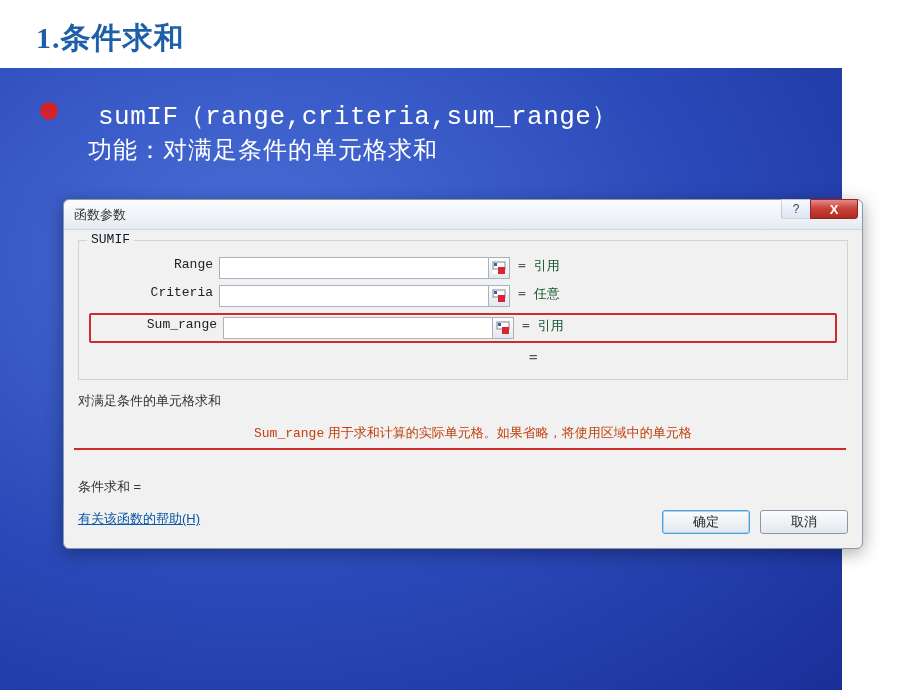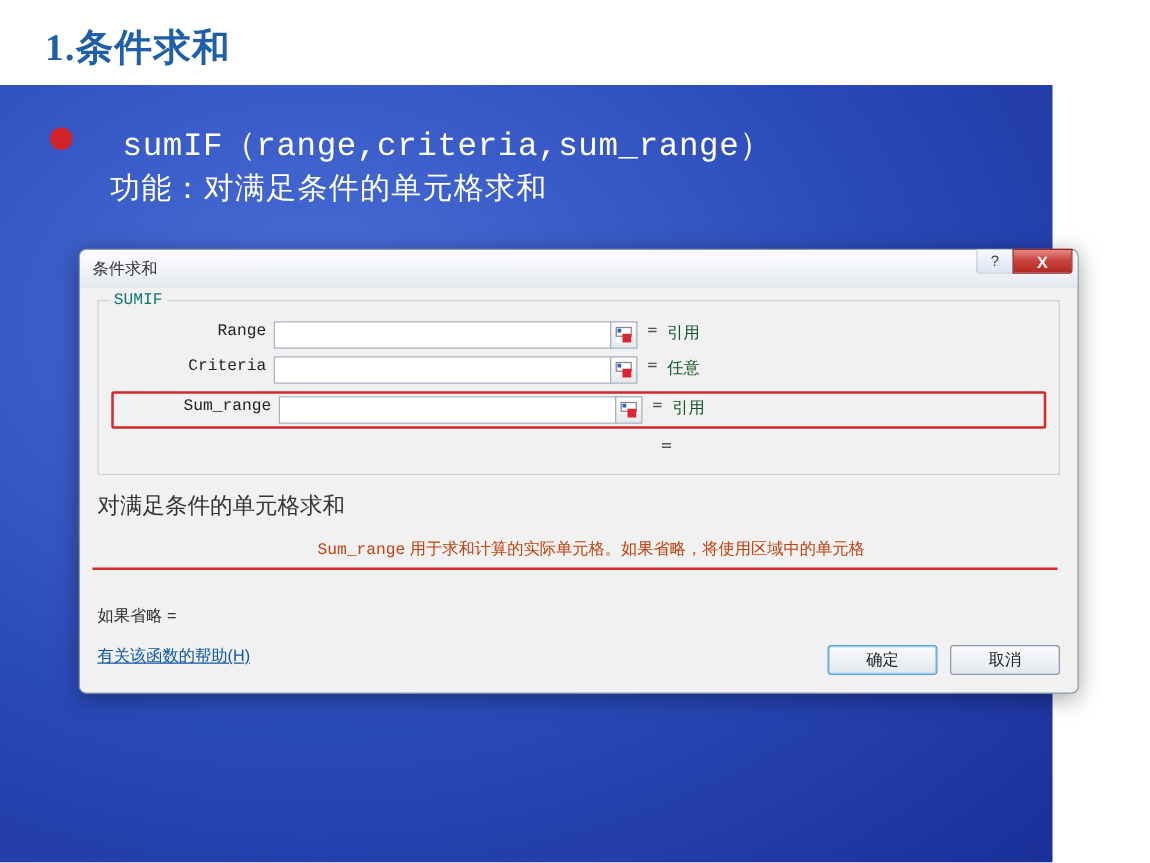--- a/index.html
+++ b/index.html
@@ -122,21 +122,21 @@
       background: #f1f1f1;
     }
     .group-label {
       position: absolute;
       top: -9px;
       left: 8px;
       background: #f1f1f1;
       padding: 0 4px;
       font-family: "Consolas","Courier New",monospace;
       font-size: 13px;
-      color: #0f766e;
+      color: #0f172a;
     }
     .param-row {
       display: flex;
       margin: 6px 0;
     }
     .param-label {
       width: 130px;
       text-align: right;
       padding-right: 6px;
       font-family: "Consolas","Courier New",monospace;
@@ -179,21 +179,21 @@
     }
     .equals-standalone {
       margin-left: 440px;
       color: #555;
       font-family: "Consolas",monospace;
       font-size: 14px;
       margin-top: 2px;
     }
     .desc-main {
       margin-top: 12px;
-      font-size: 18px;
+      font-size: 13px;
       color: #333;
     }
     .desc-line {
       margin-top: 14px;
       padding-left: 180px;
       font-size: 13px;
       color: #c2410c;
       border-bottom: 2px solid #cf2b2b;
       padding-bottom: 6px;
       width: 772px;
@@ -246,21 +246,21 @@
 
 <div class="slide-body">
   <div class="bullet-row">
     <div class="bullet-dot"></div>
     <div class="formula-text">sumIF（range,criteria,sum_range）</div>
   </div>
   <div class="func-desc">功能：对满足条件的单元格求和</div>
 
   <div class="dlg">
     <div class="dlg-titlebar">
-      <span class="dlg-title">条件求和</span>
+      <span class="dlg-title">函数参数</span>
       <div class="win-btns">
         <div class="win-btn win-help">?</div>
         <div class="win-btn win-close">X</div>
       </div>
     </div>
     <div class="dlg-body">
       <div class="group-box">
         <span class="group-label">SUMIF</span>
 
         <div class="param-row">
@@ -308,21 +308,21 @@
 
         <div class="equals-standalone">=</div>
       </div>
 
       <div class="desc-main">对满足条件的单元格求和</div>
 
       <div class="desc-line">
         <b>Sum_range</b><span> 用于求和计算的实际单元格。如果省略，将使用区域中的单元格</span>
       </div>
 
-      <div class="result-row">如果省略 =</div>
+      <div class="result-row">条件求和 =</div>
 
       <div class="dlg-footer">
         <span class="help-link">有关该函数的帮助(H)</span>
         <div class="dlg-buttons">
           <button class="dlg-btn ok">确定</button>
           <button class="dlg-btn">取消</button>
         </div>
       </div>
     </div>
   </div>

